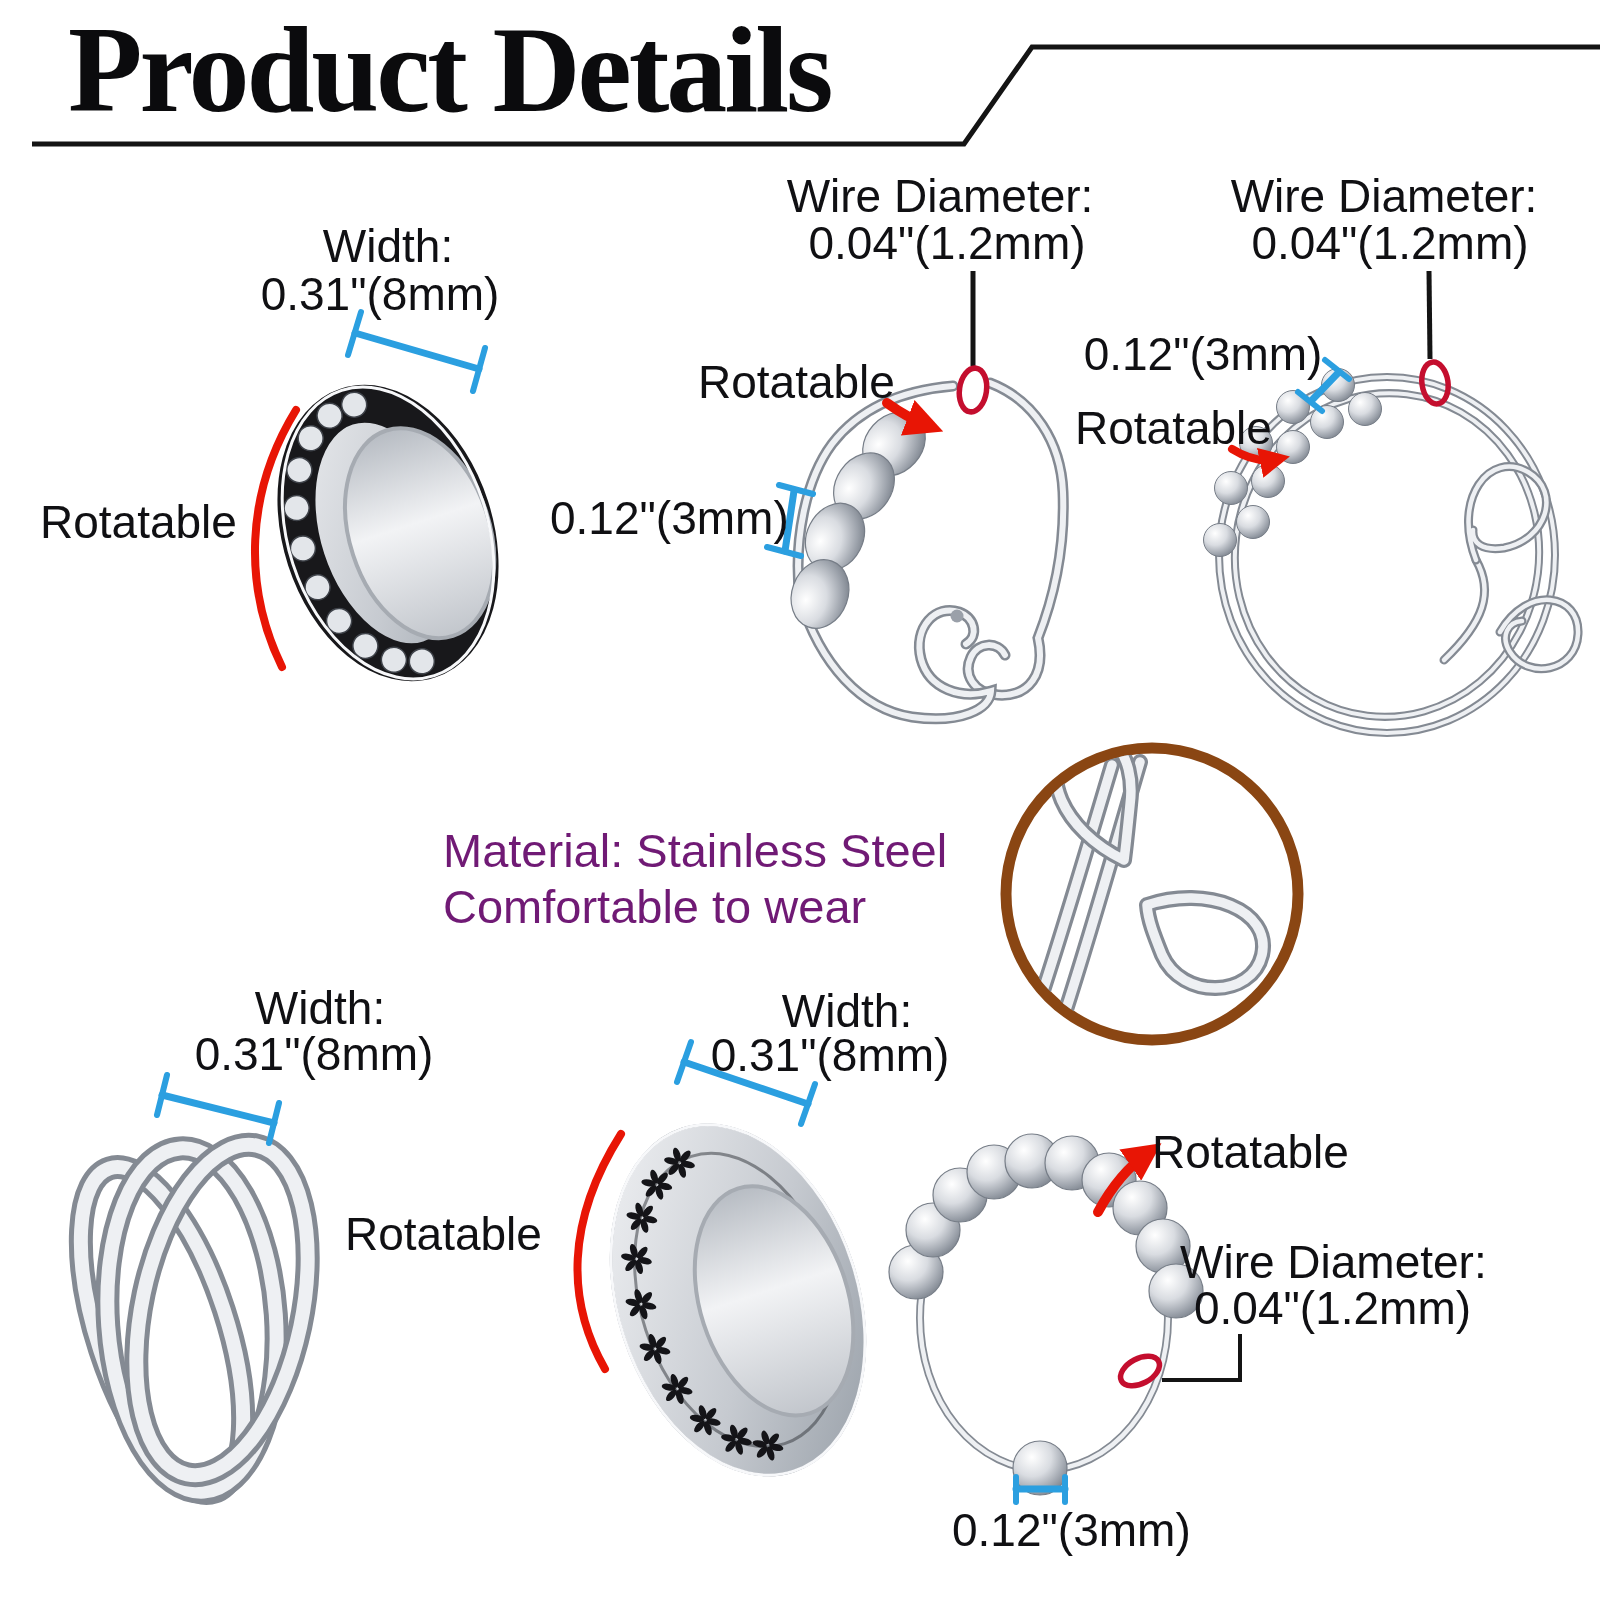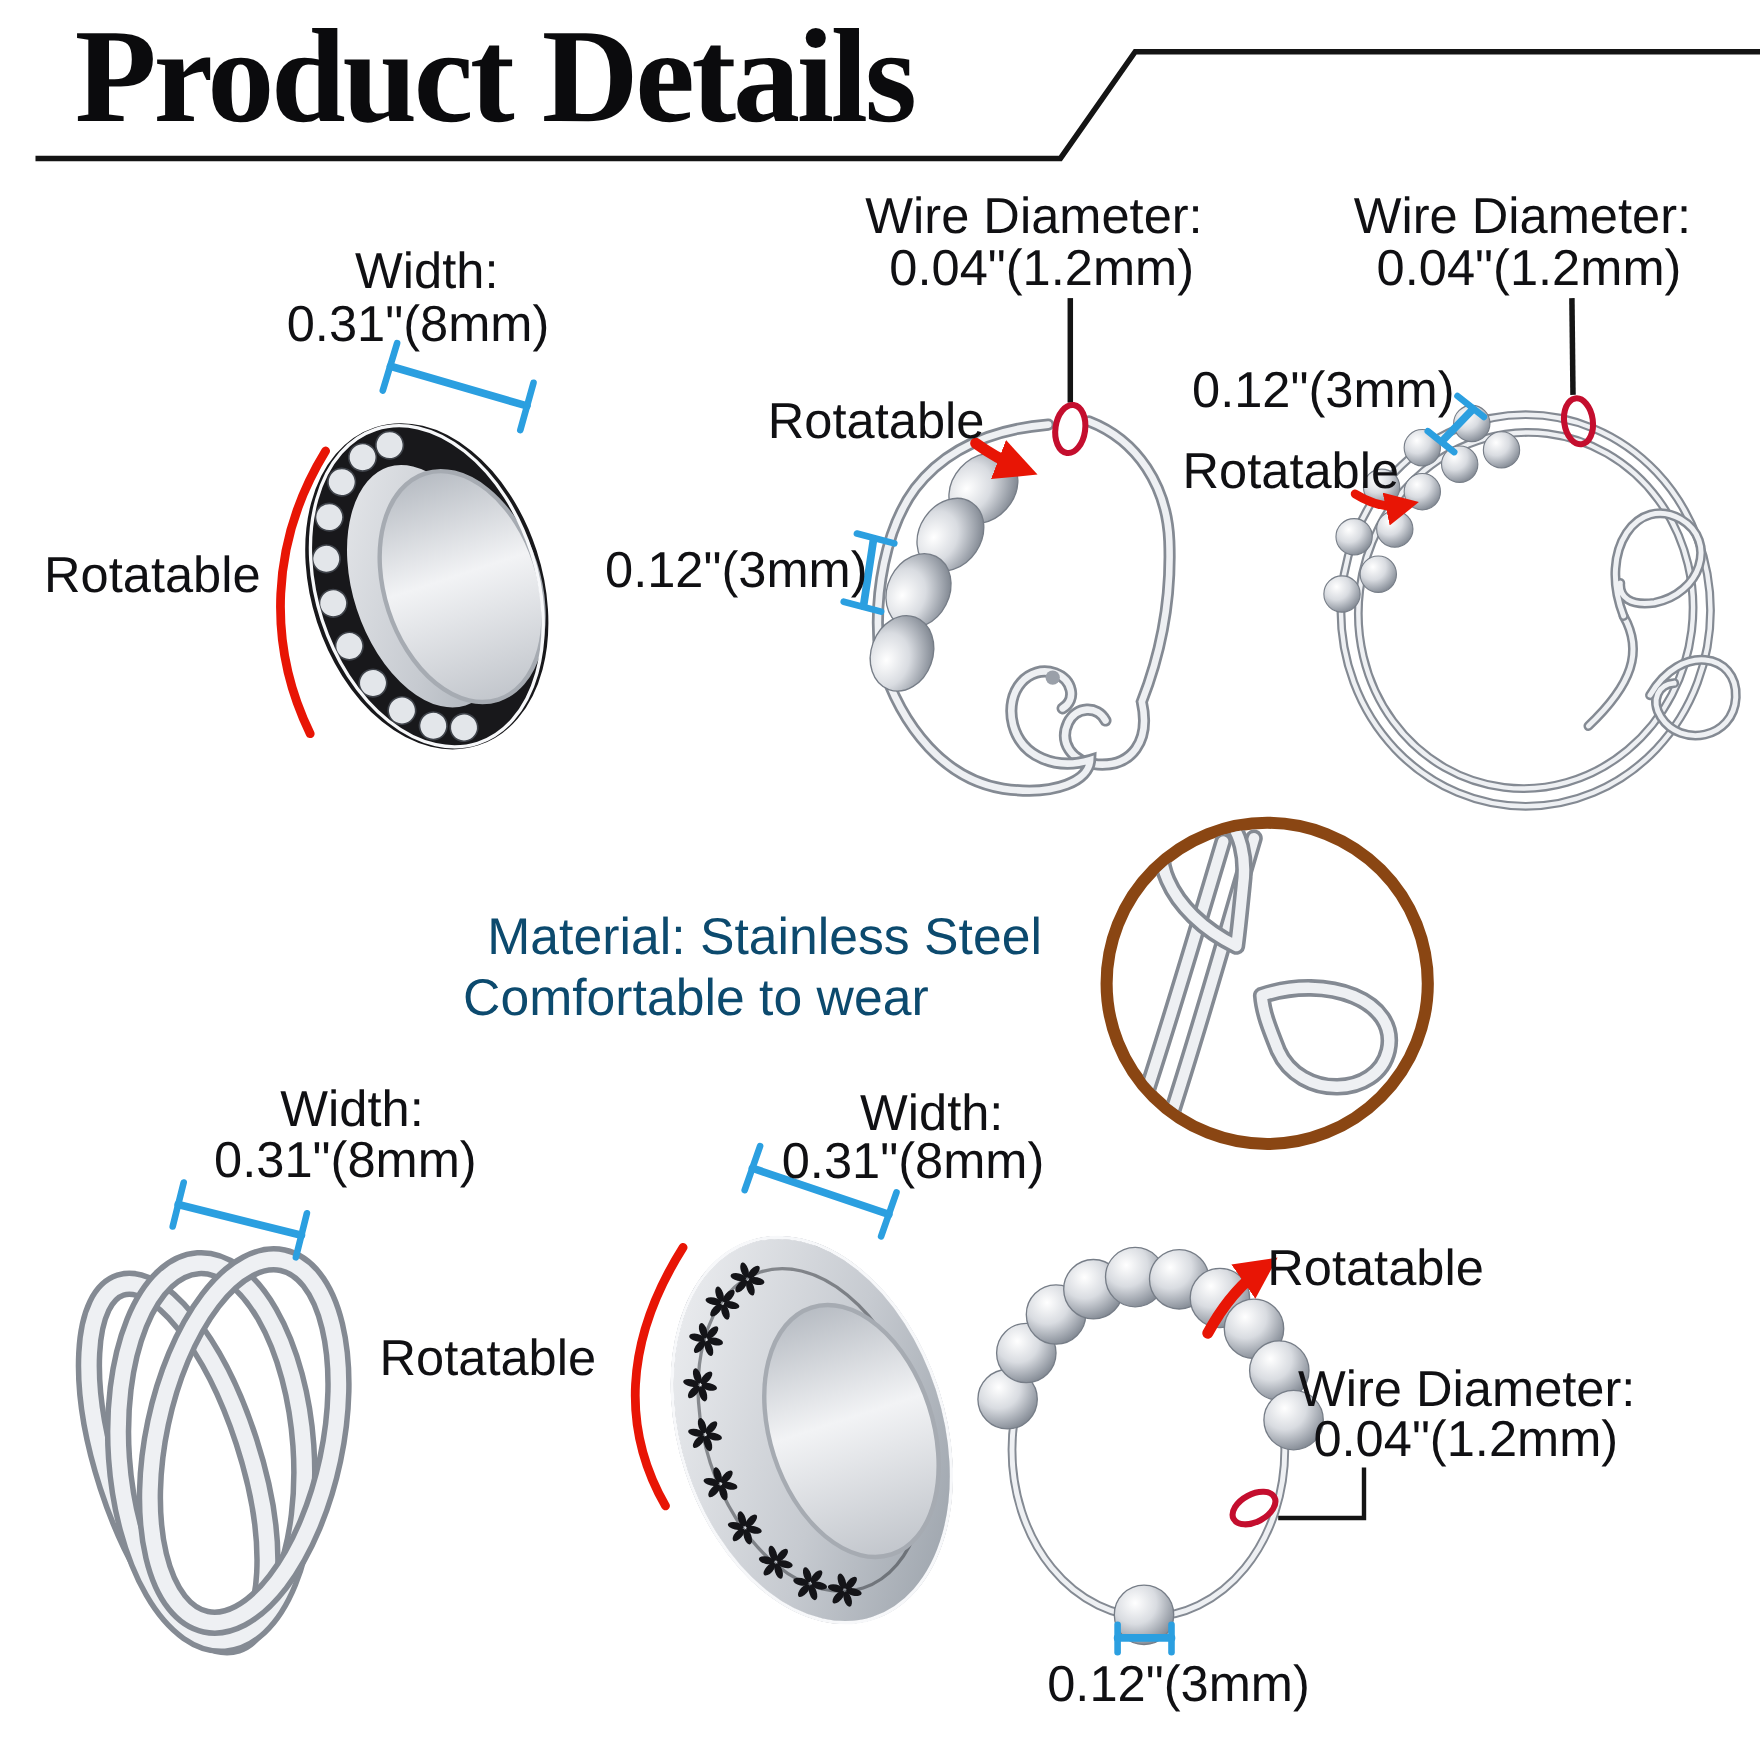--- a/index.html
+++ b/index.html
@@ -3,21 +3,21 @@
 <meta charset="utf-8">
 <style>
   html,body{margin:0;padding:0;background:#ffffff;}
   #canvas{position:relative;width:1600px;height:1600px;background:#fff;overflow:hidden;
           font-family:"Liberation Sans",sans-serif;margin-left:32px;}
   .scene{position:absolute;left:0;top:0;}
   .title{position:absolute;left:36px;top:0px;font-family:"Liberation Serif",serif;
          font-weight:700;font-size:122px;letter-spacing:-3px;color:#0b0b0d;white-space:nowrap;}
   .lbl{position:absolute;font-size:46px;line-height:1.05;color:#101013;white-space:nowrap;}
   .ctr{transform:translateX(-50%);}
-  .maroon{color:#0c4a6e;font-size:47px;}
+  .maroon{color:#701a75;font-size:47px;}
   
   .wd{fill:none;stroke:#848a93;stroke-linecap:round;}
   .wl{fill:none;stroke:#eef0f3;stroke-linecap:round;}
   .blue{stroke:#2b9fe0;stroke-width:7;stroke-linecap:round;}
   .bluet{stroke:#2b9fe0;stroke-width:6;stroke-linecap:round;}
   .reda{stroke:#e81505;fill:none;stroke-linecap:round;}
   .gauge{stroke:#c40e2e;stroke-width:5.5;fill:none;}
   .blk{stroke:#141414;}
 </style>
 </head>
@@ -257,21 +257,21 @@
   <div class="lbl ctr" style="left:915px;top:219px">0.04"(1.2mm)</div>
   <div class="lbl" style="left:666px;top:358px">Rotatable</div>
   <div class="lbl" style="left:518px;top:494px">0.12"(3mm)</div>
 
   <div class="lbl ctr" style="left:1352px;top:172px">Wire Diameter:</div>
   <div class="lbl ctr" style="left:1358px;top:219px">0.04"(1.2mm)</div>
   <div class="lbl ctr" style="left:1171px;top:330px">0.12"(3mm)</div>
   <div class="lbl" style="left:1043px;top:404px">Rotatable</div>
 
   <div class="lbl maroon" style="left:411px;top:826px">Material: Stainless Steel</div>
-  <div class="lbl maroon" style="left:389px;top:882px">Comfortable to wear</div>
+  <div class="lbl maroon" style="left:411px;top:882px">Comfortable to wear</div>
 
   <div class="lbl ctr" style="left:288px;top:984px">Width:</div>
   <div class="lbl ctr" style="left:282px;top:1030px">0.31"(8mm)</div>
 
   <div class="lbl ctr" style="left:815px;top:987px">Width:</div>
   <div class="lbl ctr" style="left:798px;top:1031px">0.31"(8mm)</div>
   <div class="lbl" style="left:313px;top:1210px">Rotatable</div>
 
   <div class="lbl" style="left:1120px;top:1128px">Rotatable</div>
   <div class="lbl" style="left:1148px;top:1238px">Wire Diameter:</div>

